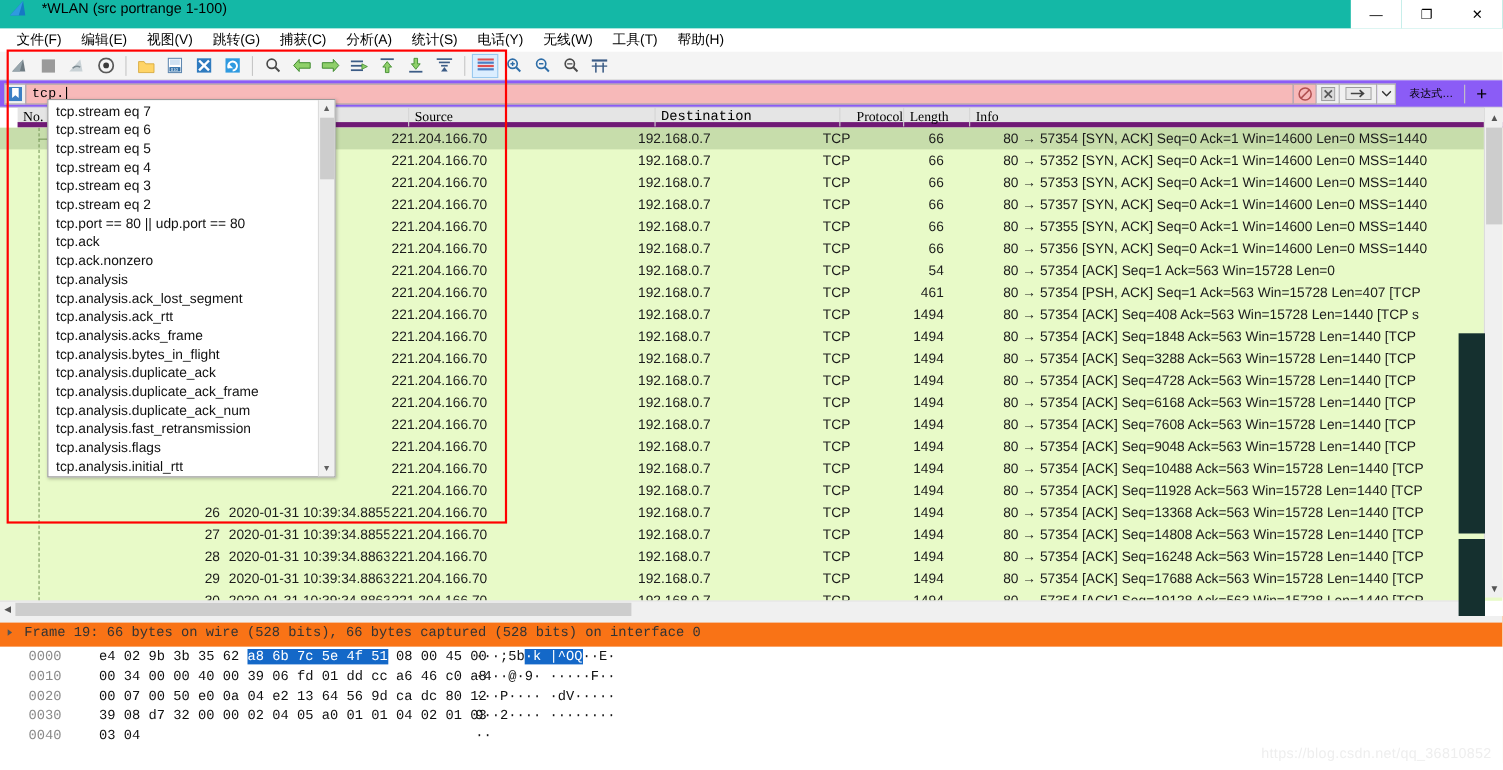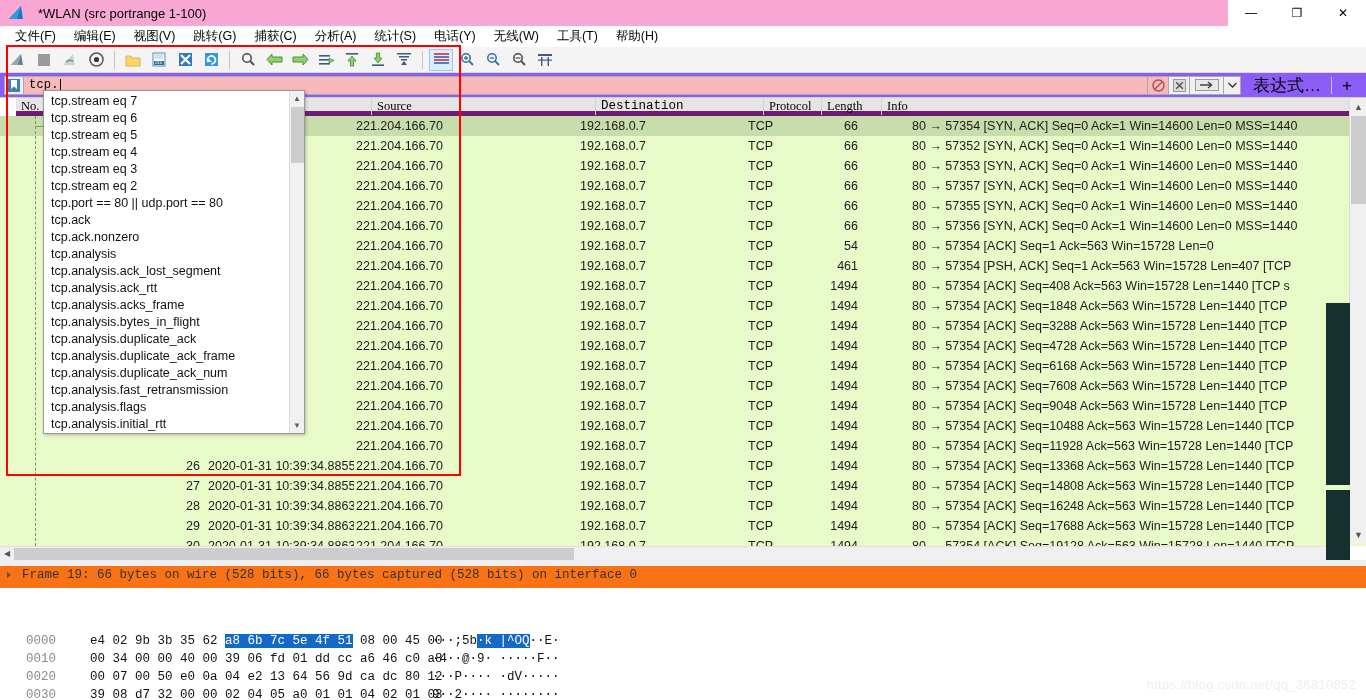--- a/index.html
+++ b/index.html
@@ -10,22 +10,22 @@
     background: #ffffff;
     font-family: "Liberation Sans", sans-serif;
     font-size: 12px;
     color: #000;
   }
   #app { position: relative; width: 1366px; height: 700px; }
 
   
   .titlebar {
     position: absolute; top: 0; left: 0; width: 1366px; height: 26px;
-    background: #f9a8d4;
-    display: flex; align-items: center;
+    background: #14b8a6;
+    display: flex; 
   }
   .title-icon {
     width: 22px; height: 16px; margin-left: 8px; margin-right: 8px;
     position: relative;
   }
   .title-icon svg { display: block; }
   .title-text { font-size: 13px; color: #000; font-family: "Liberation Sans", sans-serif; }
   .win-btns { margin-left: auto; display: flex; height: 26px; }
   .win-btn {
     width: 46px; height: 26px; display: flex; align-items: center; justify-content: center;
@@ -83,21 +83,21 @@
   }
   .f-icon-btn.pink { background: #f7b9b9; }
   .f-arrow-btn {
     width: 34px; height: 19px; border: 1px solid #a9a9a9; border-left: none;
     background: #f0f0f0; display: flex; align-items: center; justify-content: center;
   }
   .f-drop-btn {
     width: 17px; height: 19px; border: 1px solid #a9a9a9; border-left: none;
     background: #f0f0f0; display: flex; align-items: center; justify-content: center;
   }
-  .expr-label { font-size: 17px; padding: 0 10px 0 12px; color: #000; }
+  .expr-label { font-size: 10px; padding: 0 10px 0 12px; color: #000; }
   .plus-btn { font-size: 17px; color: #000; padding: 0 10px; line-height: 1; }
   .vsep { width: 1px; height: 17px; background: #c6c6c6; }
 
   
   .packetlist {
     position: absolute; top: 98px; left: 0; width: 1366px; height: 462px;
     background: #ffffff; overflow: hidden;
   }
   .pl-header {
     position: absolute; top: 0; left: 16px; width: 1366px; height: 18px;
@@ -192,21 +192,21 @@
 
   
   .hexpane {
     position: absolute; top: 588px; left: 0; width: 1366px; height: 112px;
     background: #ffffff; overflow: hidden;
     font-family: "Liberation Mono", monospace; font-size: 12.5px;
   }
   .hexrow { height: 18px; line-height: 18px; white-space: nowrap; padding-left: 26px; }
   .hex-off { color: #8a8a8a; display: inline-block; width: 48px; }
   .hex-bytes { color: #111; display: inline-block; width: 320px; margin-left: 16px; }
-  .hex-ascii { color: #111; display: inline-block; margin-left: 22px; margin-top: 44px; }
+  .hex-ascii { color: #111; display: inline-block; margin-left: 22px; }
   .hl { background: #1468c8; color: #ffffff; }
 
   
   .annot {
     position: absolute; border: 2px solid #ff0000; z-index: 40;
     pointer-events: none;
   }
 
   
   .ac-drop {
@@ -449,21 +449,21 @@
     <div class="plus-btn">+</div>
   </div>
 
   <div class="packetlist">
 
     <div class="pl-header">
       <div class="col" style="left:0;    width:208px;">No.</div>
       <div class="col" style="left:208px;width:148px; color:transparent;">Time</div>
       <div class="col" style="left:356px;width:224px;">Source</div>
       <div class="col" style="left:580px;width:168px;font-family:Liberation Mono, monospace;">Destination</div>
-      <div class="col" style="left:748px;width:58px;">Protocol</div>
+      <div class="col" style="left:748px;width:58px;text-align:right;">Protocol</div>
       <div class="col" style="left:806px;width:60px;">Length</div>
       <div class="col" style="left:866px;width:460px; border-right:none;">Info</div>
     </div>
 
     <div class="pl-rows" id="rows-container">
       <div class="guideline"></div>
       <div class="guide-elbow"></div>
     <div class="prow selected">
           <div class="c c-no"></div>
           <div class="c c-time"></div>

